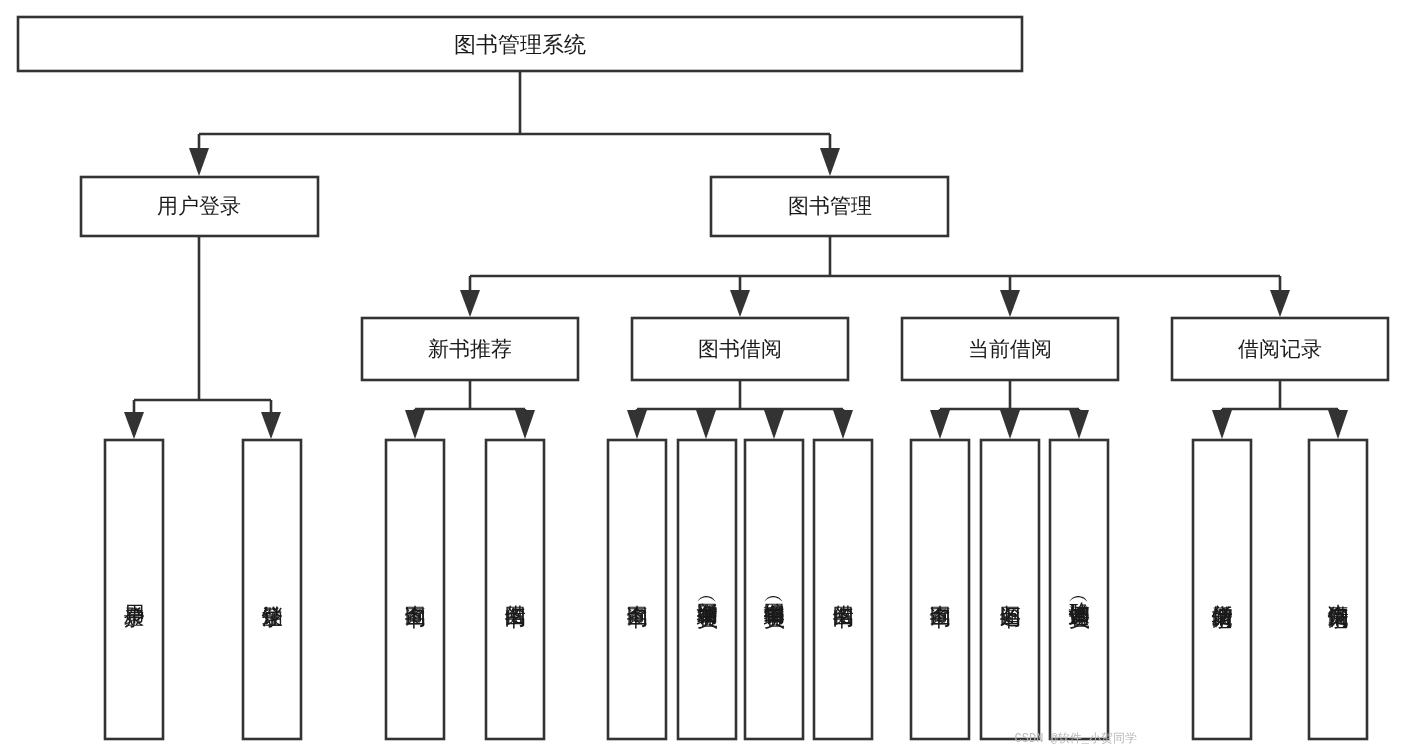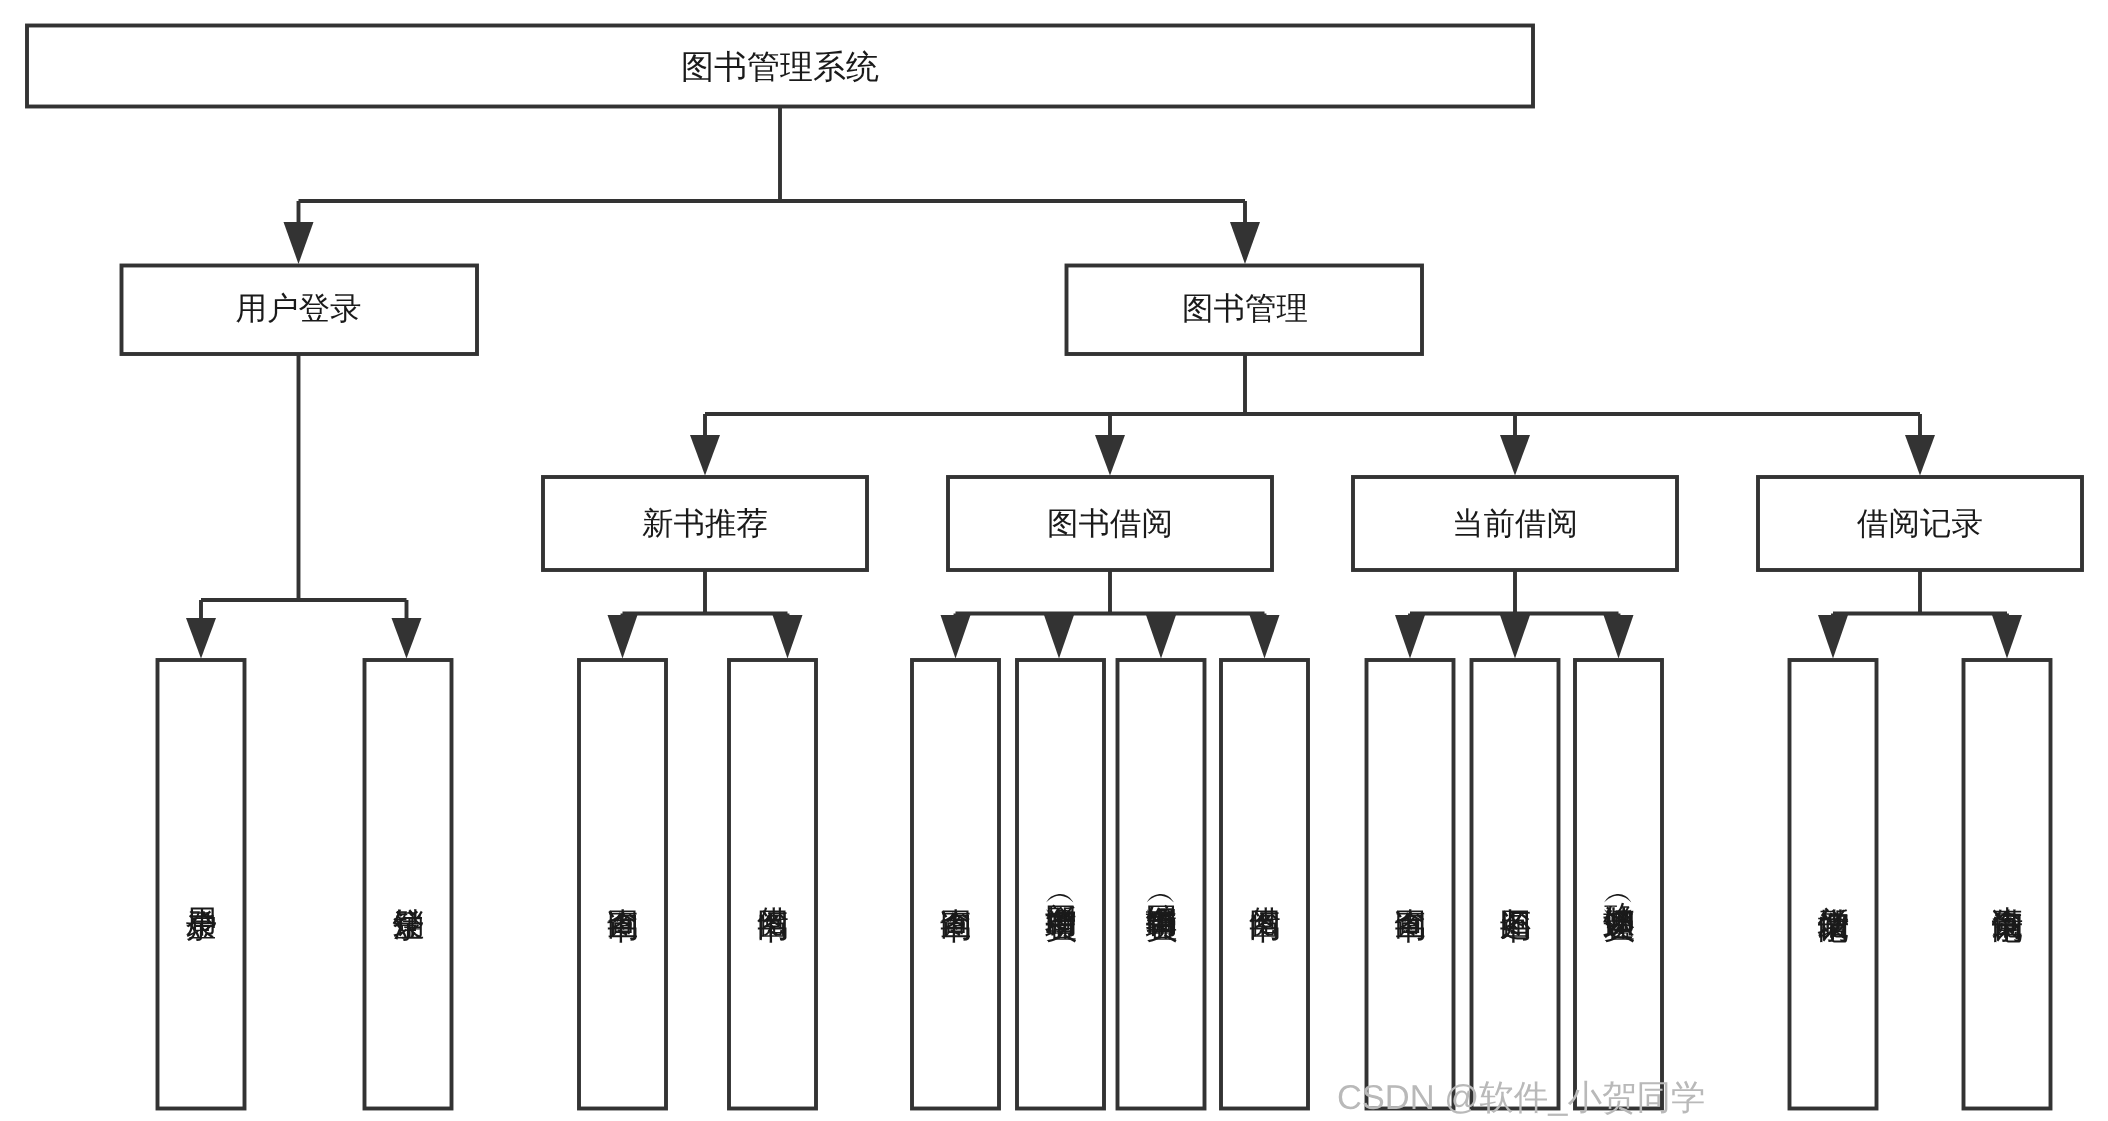--- a/index.html
+++ b/index.html
@@ -66,22 +66,22 @@
     line-height: 1.08;
     color: #1a1a1a;
     letter-spacing: 1px;
     white-space: nowrap;
     text-align: center;
   }
   .watermark {
     position: absolute;
     right: 8px;
     bottom: 4px;
-    font-family: Liberation Sans, sans-serif;
-    font-size: 23px;
+    font-family: Liberation Mono, monospace;
+    font-size: 12px;
     color: #b9b9b9;
     white-space: nowrap;
     pointer-events: none;
   }
 </style>
 </head>
 <body>
 
 <div id="diagram-root">
 

